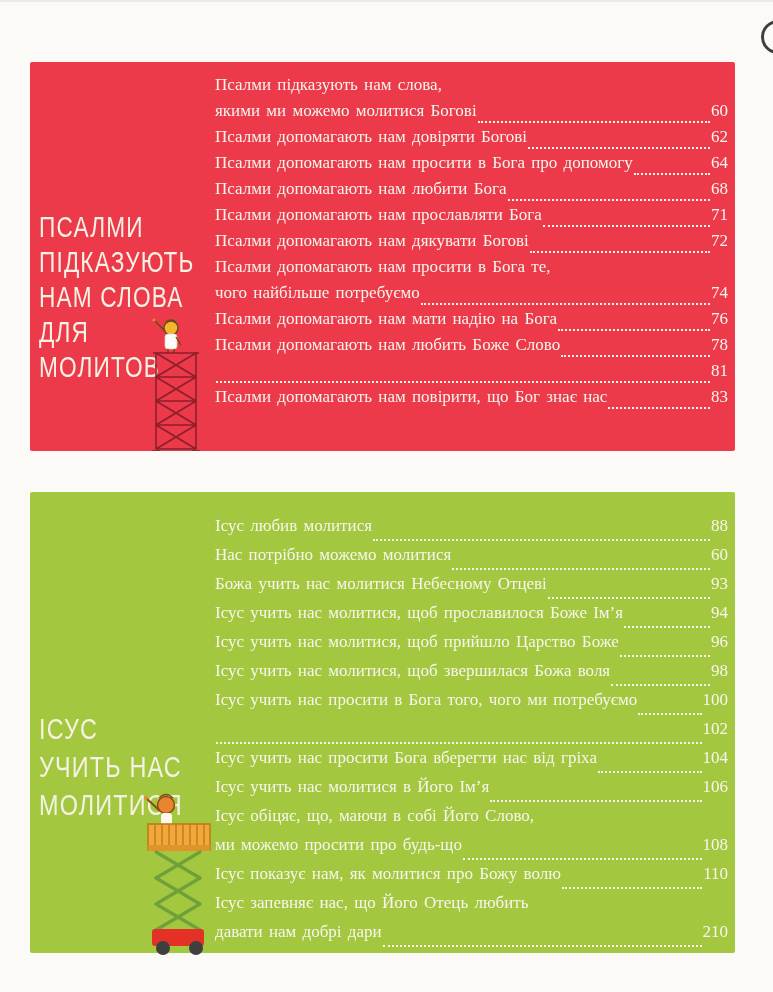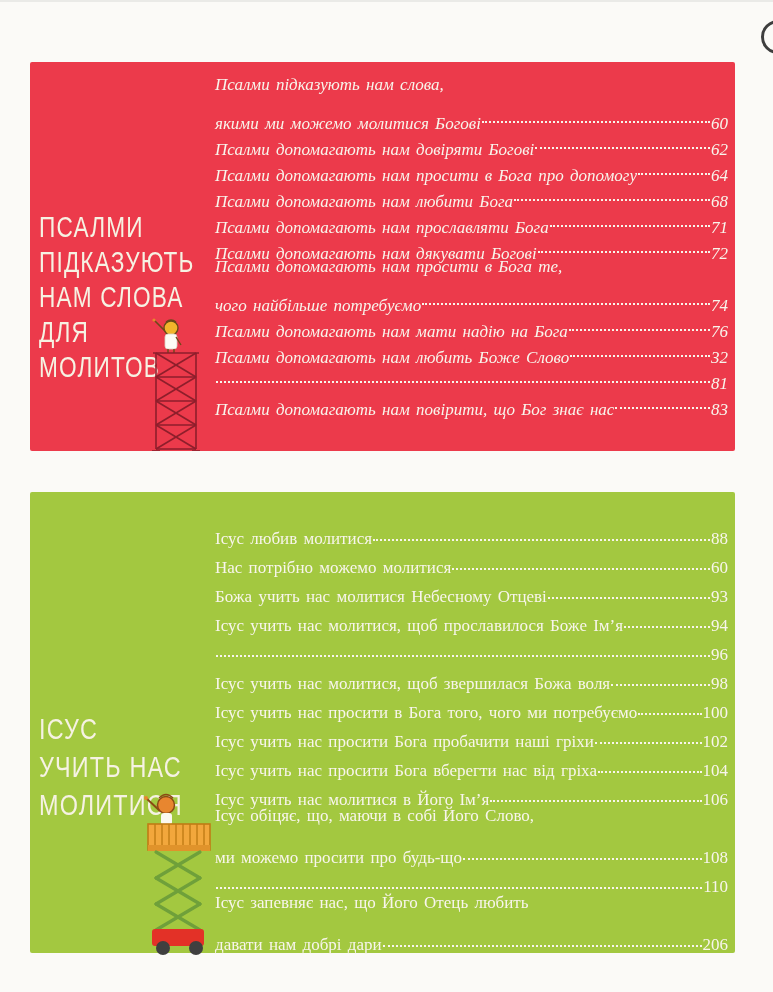--- a/index.html
+++ b/index.html
@@ -39,35 +39,35 @@
   }
   .section-psalms .heading{left:9px;top:148px;font-size:29px;line-height:35px;}
   .section-jesus  .heading{left:9px;top:218px;font-size:30px;line-height:38px;}
   .toc-list{
     position:absolute;left:185px;right:7px;
     color:#F8F5EC;
     font-size:17px;
   }
   .section-psalms .toc-list{top:13px;}
   .section-jesus  .toc-list{top:24px;}
-  .section-psalms .toc-row{height:26px;font-style:italic;}
+  .section-psalms .toc-row{height:26px;}
   .section-jesus  .toc-row{height:29px;}
   .toc-row{
     display:flex;align-items:baseline;
     word-spacing:2px;
   }
   .toc-text{white-space:nowrap;}
   .toc-dots{
     flex:1 1 auto;
     border-bottom:2px dotted #F8F5EC;
     margin:0 1px 4px 1px;
     align-self:flex-end;
     min-width:8px;
   }
-  .toc-page{white-space:nowrap;margin-top:13px;}
+  .toc-page{white-space:nowrap;}
   .illustration{position:absolute;}
   .scaffold-illustration{left:116px;top:256px;}
   .lift-illustration{left:140px;top:788px;z-index:2;}
 </style>
 </head>
 <body>
 
 <div class="page">
   <div class="top-edge-line"></div>
   <div class="edge-circle"></div>
@@ -125,21 +125,21 @@
     <span class="toc-page">74</span>
   </div>
         <div class="toc-row">
     <span class="toc-text">Псалми допомагають нам мати надію на Бога</span>
     <span class="toc-dots"></span>
     <span class="toc-page">76</span>
   </div>
         <div class="toc-row">
     <span class="toc-text">Псалми допомагають нам любить Боже Слово</span>
     <span class="toc-dots"></span>
-    <span class="toc-page">32</span>
+    <span class="toc-page">78</span>
   </div>
         <div class="toc-row">
     <span class="toc-dots"></span>
     <span class="toc-page">81</span>
   </div>
         <div class="toc-row">
     <span class="toc-text">Псалми допомагають нам повірити, що Бог знає нас</span>
     <span class="toc-dots"></span>
     <span class="toc-page">83</span>
   </div>
@@ -198,35 +198,35 @@
     <span class="toc-text">Божа учить нас молитися Небесному Отцеві</span>
     <span class="toc-dots"></span>
     <span class="toc-page">93</span>
   </div>
         <div class="toc-row">
     <span class="toc-text">Ісус учить нас молитися, щоб прославилося Боже Ім’я</span>
     <span class="toc-dots"></span>
     <span class="toc-page">94</span>
   </div>
         <div class="toc-row">
+    <span class="toc-text">Ісус учить нас молитися, щоб прийшло Царство Боже</span>
     <span class="toc-dots"></span>
     <span class="toc-page">96</span>
   </div>
         <div class="toc-row">
     <span class="toc-text">Ісус учить нас молитися, щоб звершилася Божа воля</span>
     <span class="toc-dots"></span>
     <span class="toc-page">98</span>
   </div>
         <div class="toc-row">
     <span class="toc-text">Ісус учить нас просити в Бога того, чого ми потребуємо</span>
     <span class="toc-dots"></span>
     <span class="toc-page">100</span>
   </div>
         <div class="toc-row">
-    <span class="toc-text">Ісус учить нас просити Бога пробачити наші гріхи</span>
     <span class="toc-dots"></span>
     <span class="toc-page">102</span>
   </div>
         <div class="toc-row">
     <span class="toc-text">Ісус учить нас просити Бога вберегти нас від гріха</span>
     <span class="toc-dots"></span>
     <span class="toc-page">104</span>
   </div>
         <div class="toc-row">
     <span class="toc-text">Ісус учить нас молитися в Його Ім’я</span>
@@ -236,31 +236,32 @@
         <div class="toc-row no-page">
     <span class="toc-text">Ісус обіцяє, що, маючи в собі Його Слово,</span>
 
   </div>
         <div class="toc-row">
     <span class="toc-text">ми можемо просити про будь-що</span>
     <span class="toc-dots"></span>
     <span class="toc-page">108</span>
   </div>
         <div class="toc-row">
+    <span class="toc-text">Ісус показує нам, як молитися про Божу волю</span>
     <span class="toc-dots"></span>
     <span class="toc-page">110</span>
   </div>
         <div class="toc-row no-page">
     <span class="toc-text">Ісус запевняє нас, що Його Отець любить</span>
 
   </div>
         <div class="toc-row">
     <span class="toc-text">давати нам добрі дари</span>
     <span class="toc-dots"></span>
-    <span class="toc-page">206</span>
+    <span class="toc-page">210</span>
   </div>
       </div>
   </div>
 
   <svg class="illustration lift-illustration" width="76" height="172" viewBox="0 0 76 172">
 
     <line x1="20" y1="23" x2="6" y2="10" stroke="#8A4A14" stroke-width="2"></line>
     <circle cx="6" cy="10" r="2" fill="#E8862F"></circle>
     <circle cx="26" cy="17" r="8.5" fill="#E8862F" stroke="#8A4A14" stroke-width="1.5"></circle>
     <path d="M19 10 Q26 3 33 10" fill="none" stroke="#8A4A14" stroke-width="1.6"></path>

